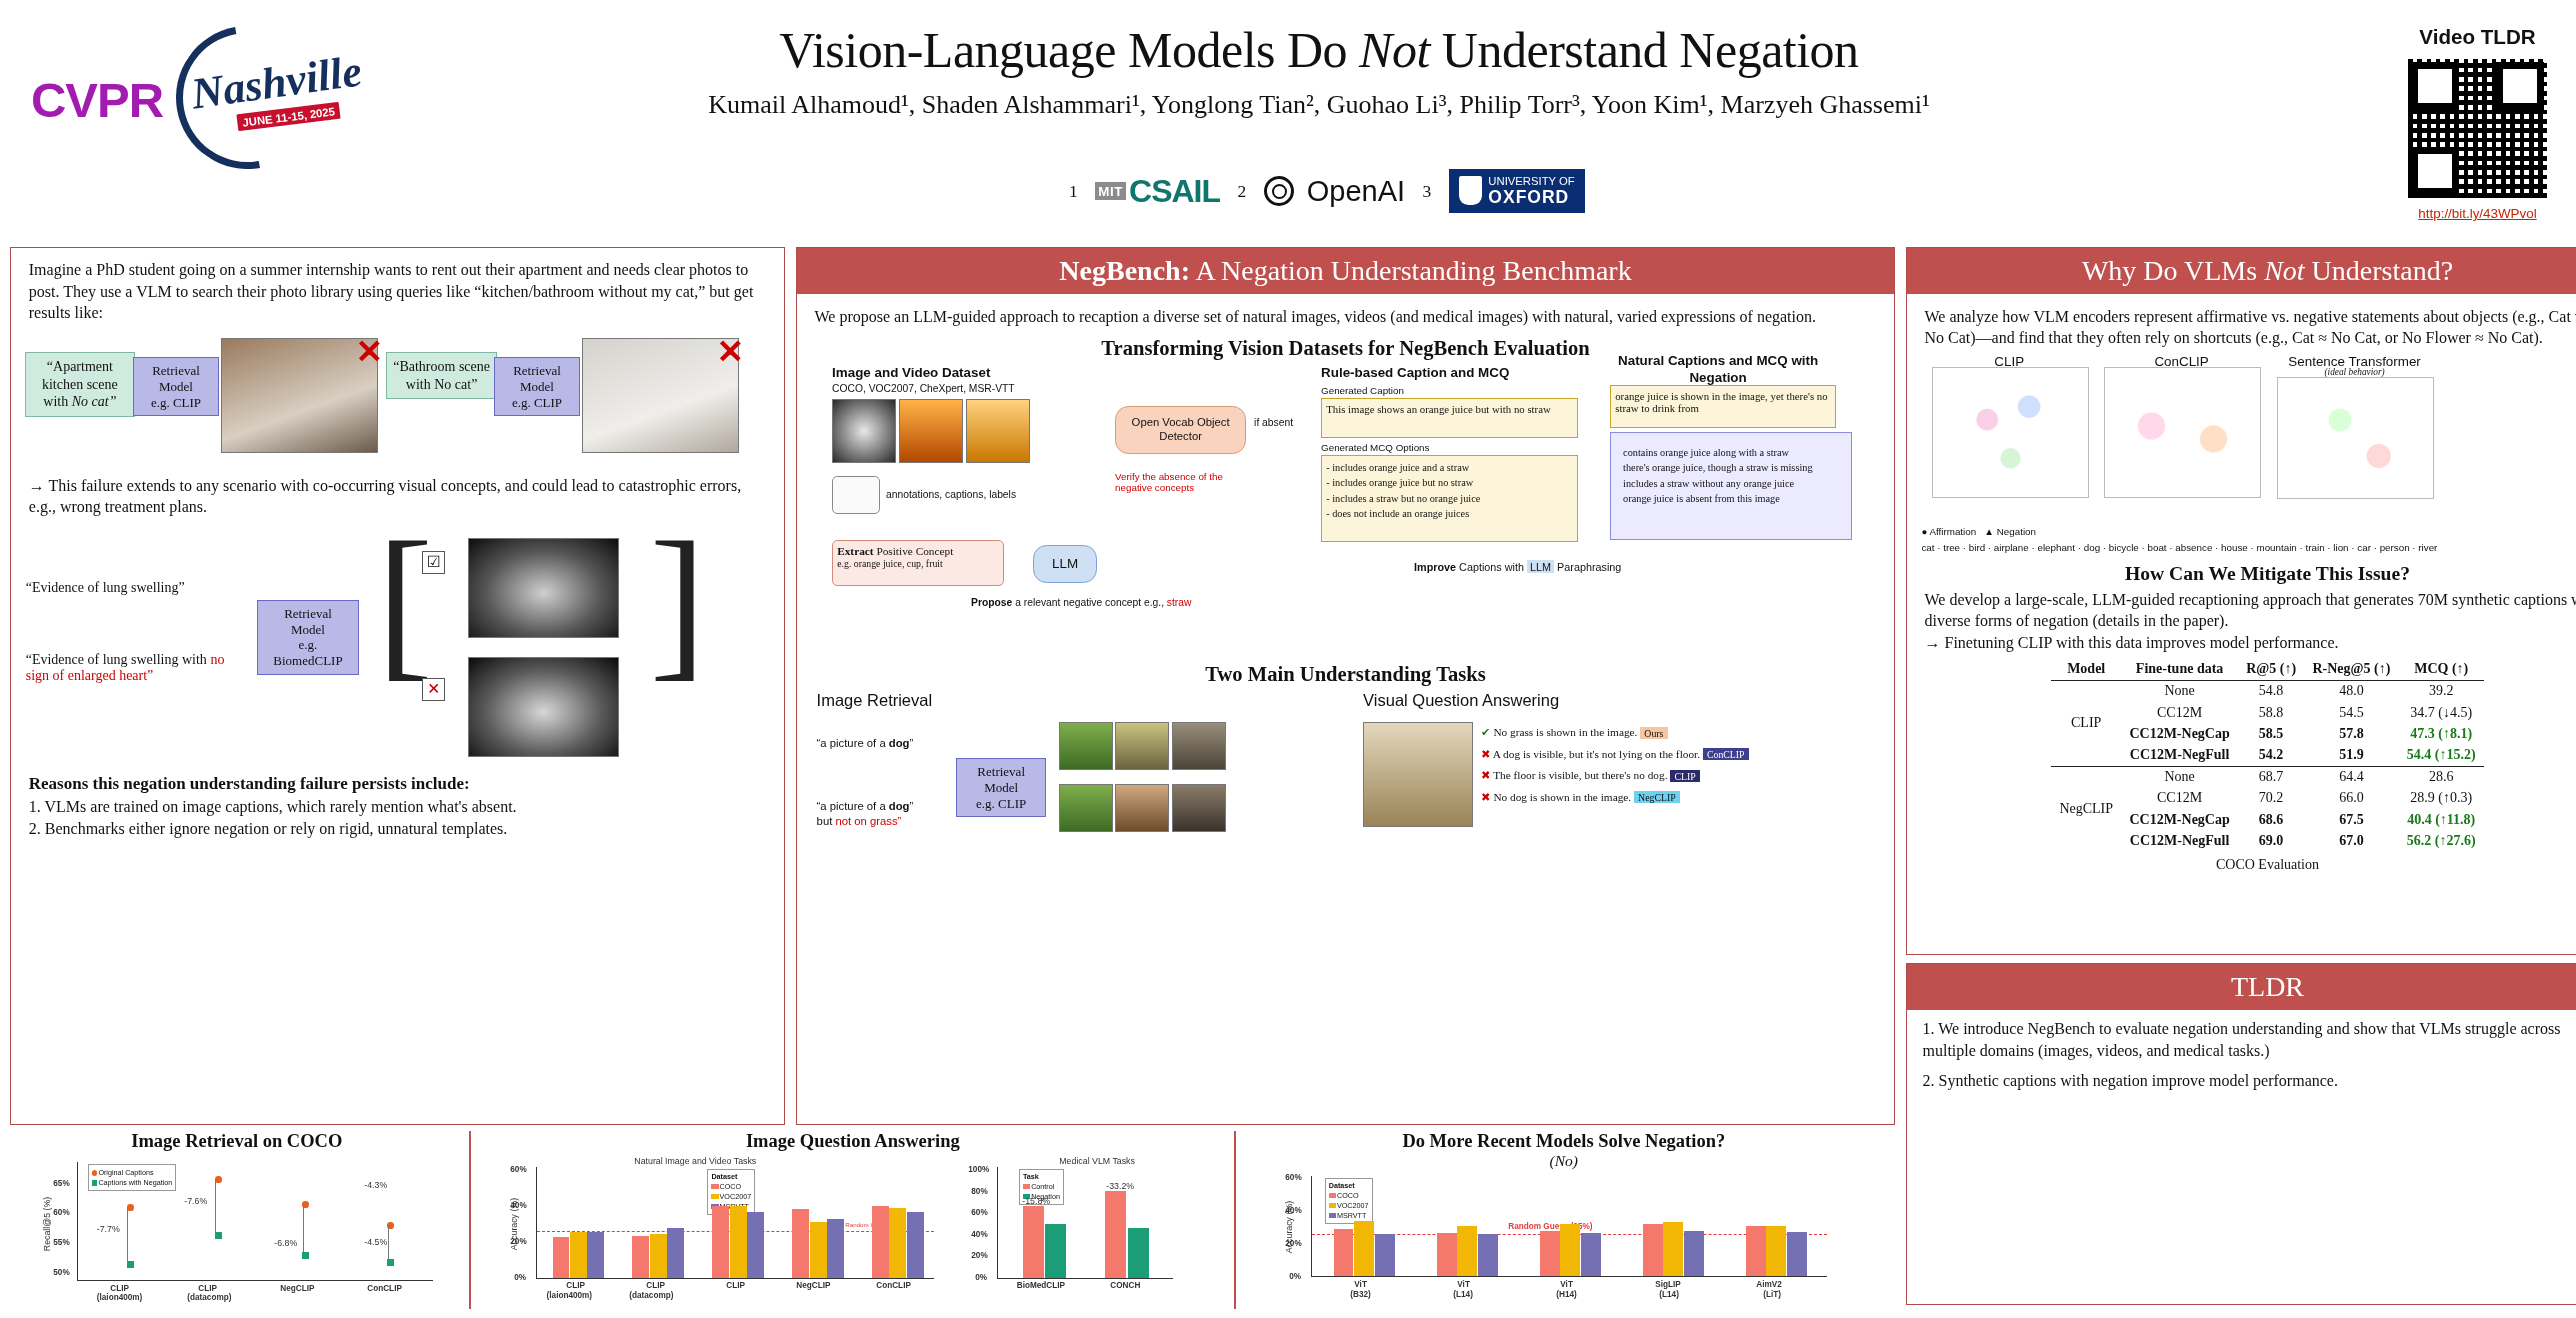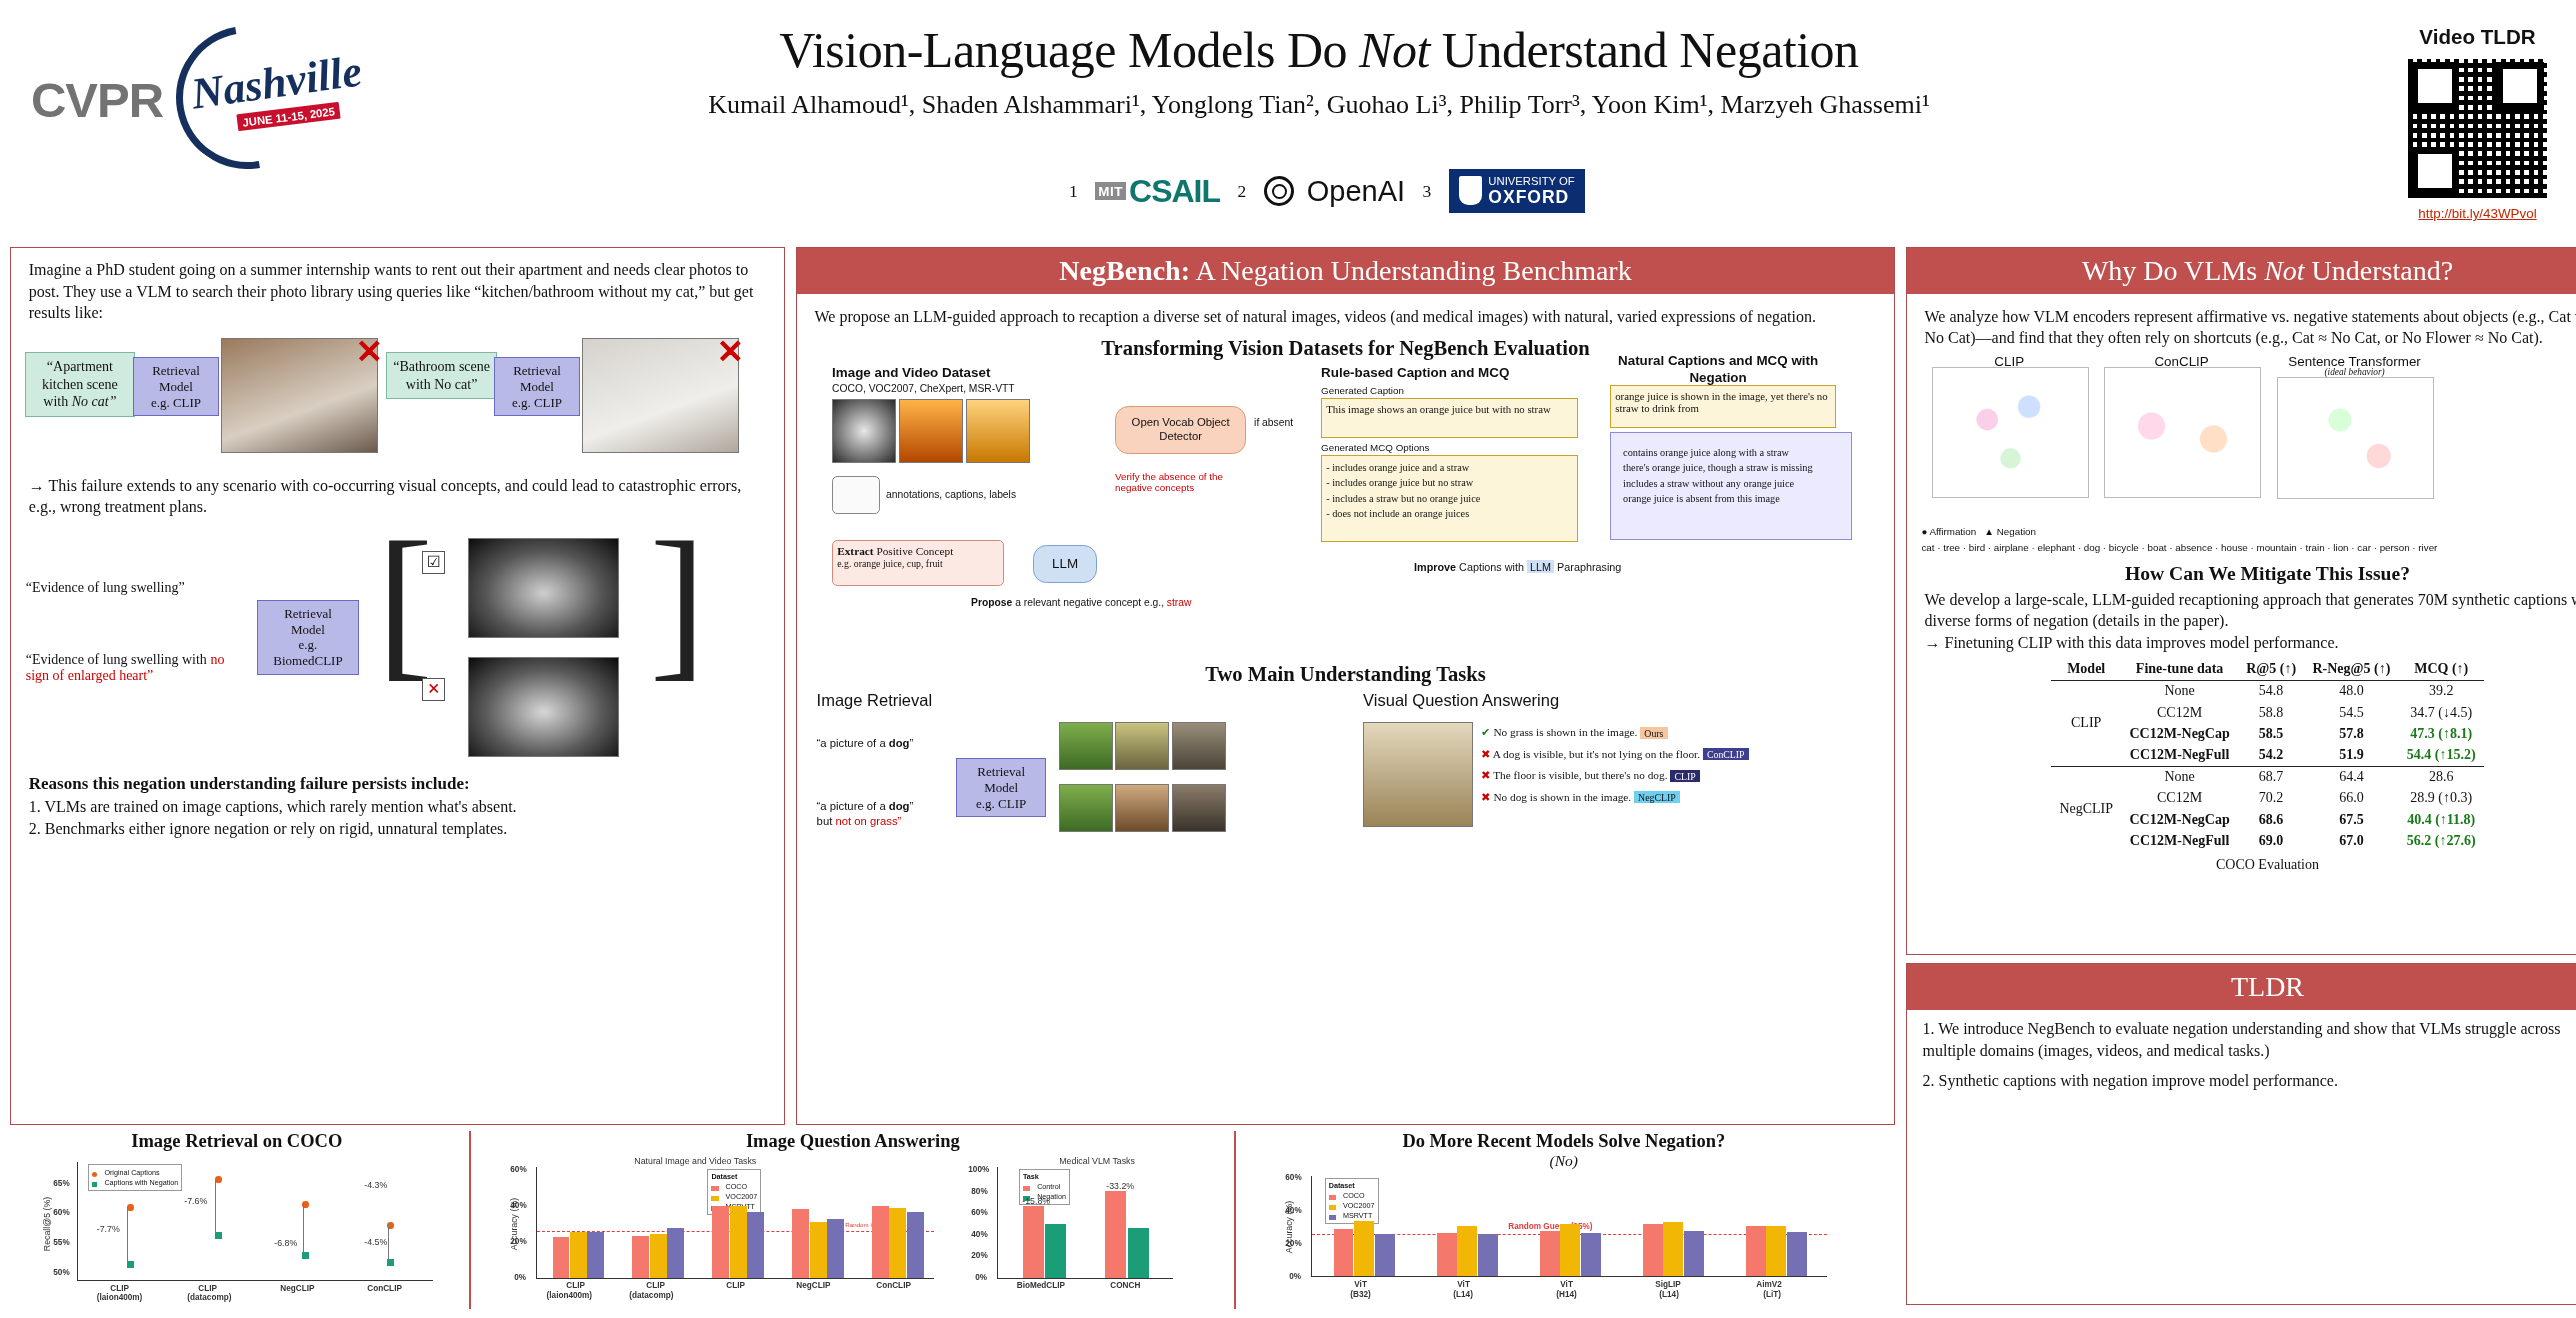--- a/index.html
+++ b/index.html
@@ -11,21 +11,21 @@
     overflow:hidden;
     position:relative;
   }
   .poster{position:absolute;inset:0;}
 
   
   .header{position:absolute;left:0;top:0;width:2638px;height:242px;}
   .logo{position:absolute;left:20.6px;top:10.3px;width:278px;height:170px;}
   .logo .cvpr{
     font-family:"Liberation Sans", sans-serif;
-    font-weight:bold;font-size:49px;color:#737373;letter-spacing:-1px;
+    font-weight:bold;font-size:49px;color:#a21caf;letter-spacing:-1px;
     position:absolute;left:10.3px;top:62px;
   }
   .logo .nash{
     font-family:"Liberation Serif", serif;font-style:italic;font-weight:bold;
     font-size:44px;color:#16305e;position:absolute;left:170px;top:47px;
     transform:rotate(-8deg);
   }
   .logo .swoosh{
     position:absolute;left:155px;top:15.5px;width:129px;height:129px;
     border:7.2px solid #16305e;border-radius:50%;
@@ -186,21 +186,21 @@
   
   #charts{position:absolute;left:10.3px;top:1131px;width:1883px;height:178px;}
   .chartcard{position:absolute;top:0;height:178px;}
   .chart-title{text-align:center;font-weight:bold;font-size:18.5px;}
   .chart-sub{text-align:center;font-size:15.5px;font-style:italic;}
   .plot{position:relative;border-left:1px solid #333;border-bottom:1px solid #333;background:#fff;}
   .ytick,.xtick{position:absolute;font-size:8.2px;font-family:"Liberation Sans",sans-serif;color:#333;font-weight:bold;}
   .axlabel{position:absolute;font-size:8.8px;font-family:"Liberation Sans",sans-serif;color:#333;}
   .bar{position:absolute;bottom:0;}
   .legendbox{position:absolute;border:0.5px solid #999;background:#fff;font-size:7.2px;padding:2.1px 3.1px;font-family:"Liberation Sans",sans-serif;}
-  .lg-item{display:flex;align-items:flex-end;gap:7px;margin:1px 0;}
+  .lg-item{display:flex;align-items:center;gap:1px;margin:1px 0;}
   .sw{width:7.2px;height:5.2px;display:inline-block;}
   .dashred{position:absolute;border-top:1.5px dashed #e23b3b;}
   .divider-v{position:absolute;background:#c0504d;}
 </style>
 </head>
 <body>
 
 <div class="poster">
 
   <div class="header">

